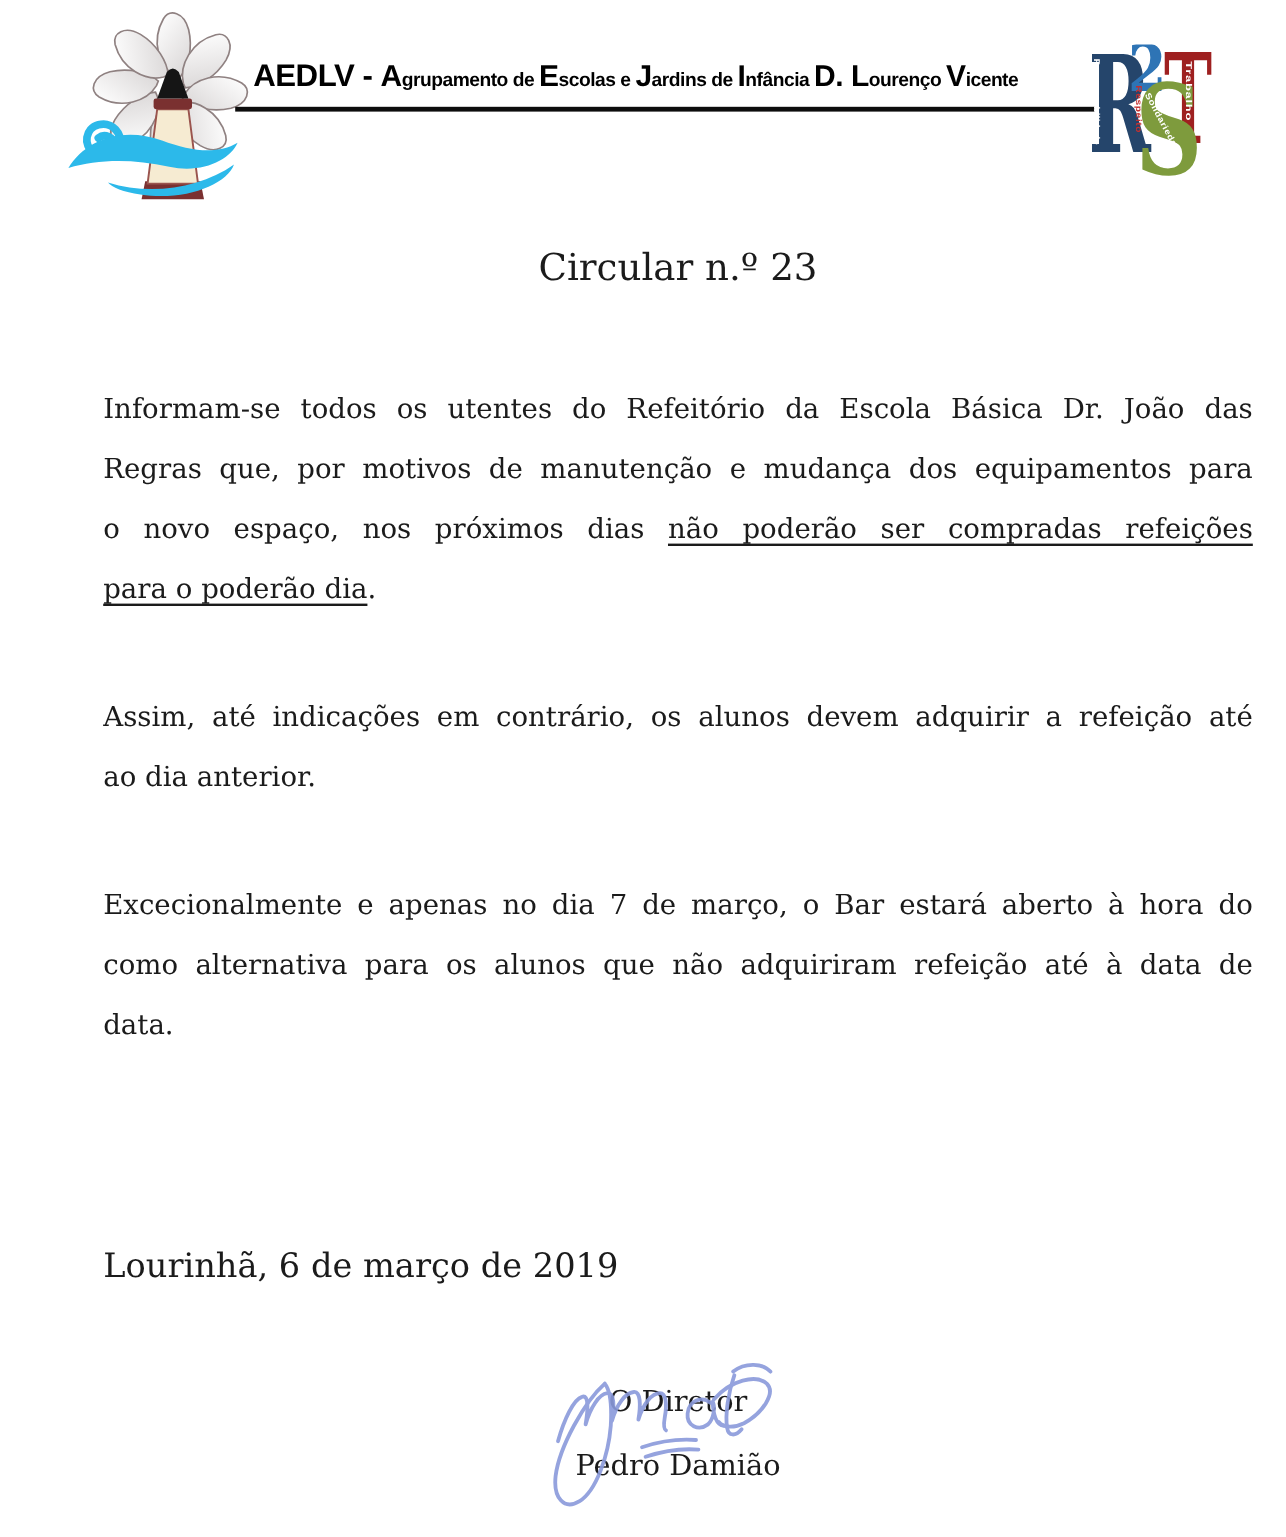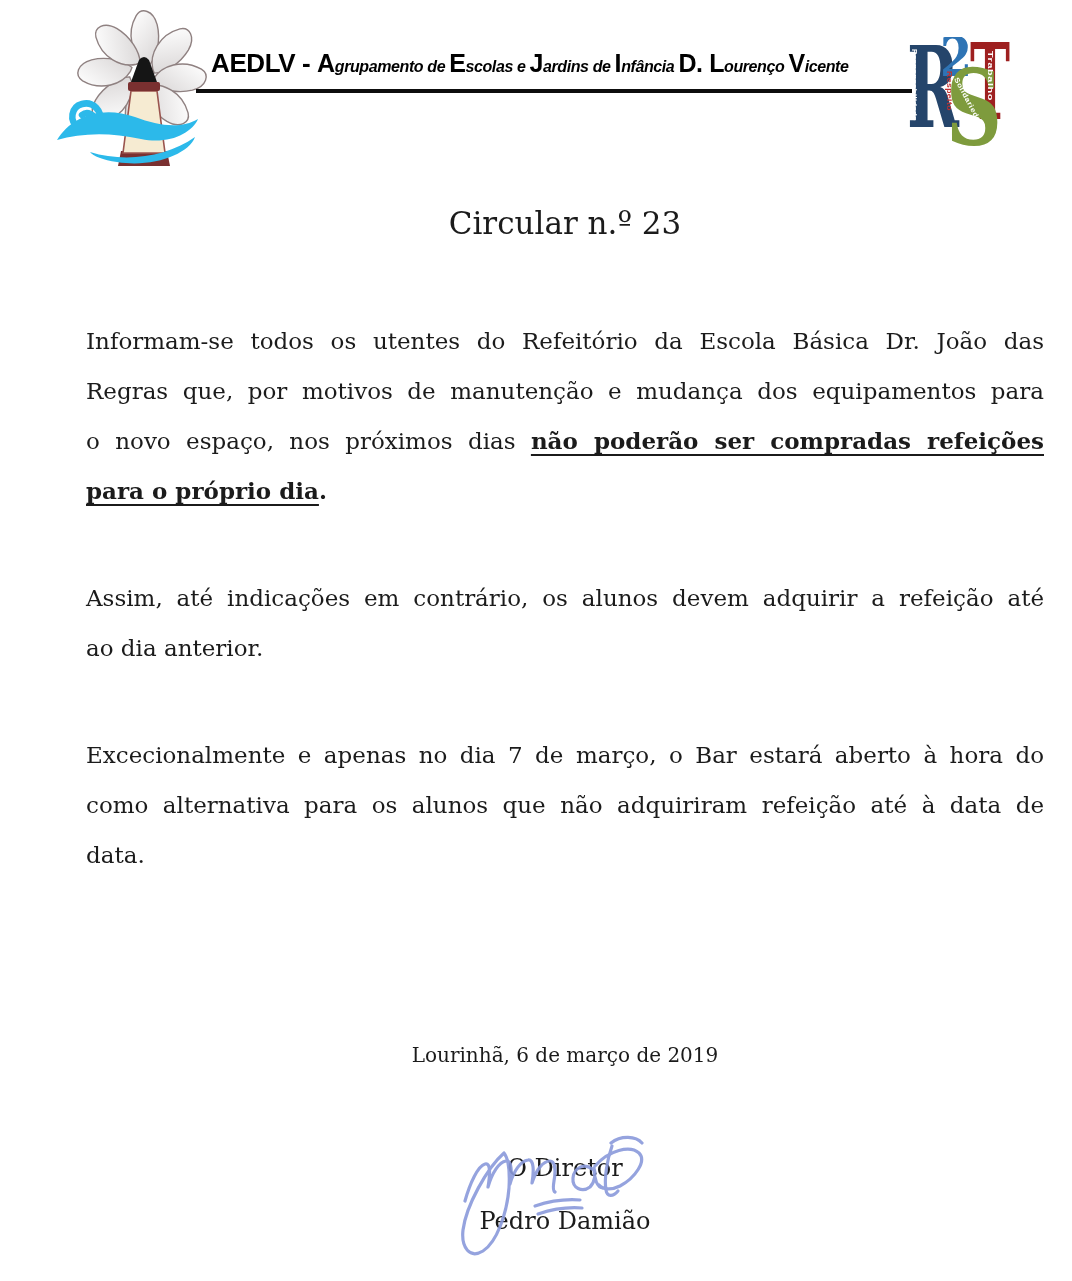--- a/index.html
+++ b/index.html
@@ -6,35 +6,35 @@
   html,body{margin:0;padding:0;background:#fff;}
   .page{position:relative;width:1072px;height:1281px;background:#fff;overflow:hidden;
         font-family:"DejaVu Serif", serif;color:#1b1b1b;}
   
   .school-logo{position:absolute;left:45px;top:5px;width:165px;height:165px;}
   .org-title{position:absolute;left:211px;top:47px;height:32px;line-height:32px;
              font-family:"Liberation Sans", sans-serif;font-weight:bold;color:#000;
              white-space:pre;letter-spacing:-0.4px;}
   .org-title .seg-xl{font-size:26px;}
   .org-title .seg-cap{font-size:25px;}
-  .org-title .seg-sm{font-size:16px;font-style:italic;}
+  .org-title .seg-sm{font-size:16px;}
   .header-rule{position:absolute;left:196px;top:89px;width:716px;height:4px;background:#0d0d0d;}
   .values-logo{position:absolute;left:904px;top:37px;width:106px;height:112px;}
   .values-logo text{font-family:"DejaVu Serif", serif;font-weight:bold;}
   .values-logo .vword{font-family:"Liberation Sans", sans-serif;font-weight:bold;font-size:7px;letter-spacing:.4px;}
   
   .column{position:absolute;left:86px;width:958px;}
   .circular-title{top:202px;margin:0;font-size:31px;font-weight:normal;line-height:42px;text-align:center;}
   .paras{top:316px;font-size:23px;}
   .para{margin:0 0 57px 0;}
   .line{line-height:50px;text-align:justify;text-align-last:justify;text-justify:inter-word;}
   .line.end{text-align-last:left;}
-  .b{font-weight:bold;margin-top:46px;}
+  .b{font-weight:normal;margin-top:46px;}
   .u{text-decoration:underline;text-decoration-thickness:2.2px;text-underline-offset:5px;}
-  .dateline{top:1034px;font-size:20px;line-height:42px;text-align:center;}
+  .dateline{top:1034px;font-size:28px;line-height:42px;}
   .sigblock{top:1142px;font-size:24px;line-height:53px;text-align:center;}
   
   .sig-ink{position:absolute;left:0;top:0;width:1072px;height:1281px;pointer-events:none;z-index:5;}
 </style>
 </head>
 <body>
 
 <div class="page">
 
   <header>
@@ -87,21 +87,21 @@
   </header>
 
   <main>
     <h1 class="column circular-title" style="position:absolute;">Circular n.º 23</h1>
 
     <div class="column paras" style="position:absolute;">
         <div class="para">
           <div class="line"><span>Informam-se todos os utentes do Refeitório da Escola Básica Dr. João das</span></div>
           <div class="line"><span>Regras que, por motivos de manutenção e mudança dos equipamentos para</span></div>
           <div class="line"><span>o novo espaço, nos próximos dias </span><span class="b u">não poderão ser compradas refeições</span></div>
-          <div class="line end"><span class="b u">para o próprio dia</span><span class="b">.</span></div>
+          <div class="line end"><span class="b u">para o poderão dia</span><span class="b">.</span></div>
         </div>
         <div class="para">
           <div class="line"><span>Assim, até indicações em contrário, os alunos devem adquirir a refeição até</span></div>
           <div class="line end"><span>ao dia anterior.</span></div>
         </div>
         <div class="para">
           <div class="line"><span>Excecionalmente e apenas no dia 7 de março, o Bar estará aberto à hora do</span></div>
           <div class="line"><span>como alternativa para os alunos que não adquiriram refeição até à data de</span></div>
           <div class="line end"><span>data.</span></div>
         </div>

